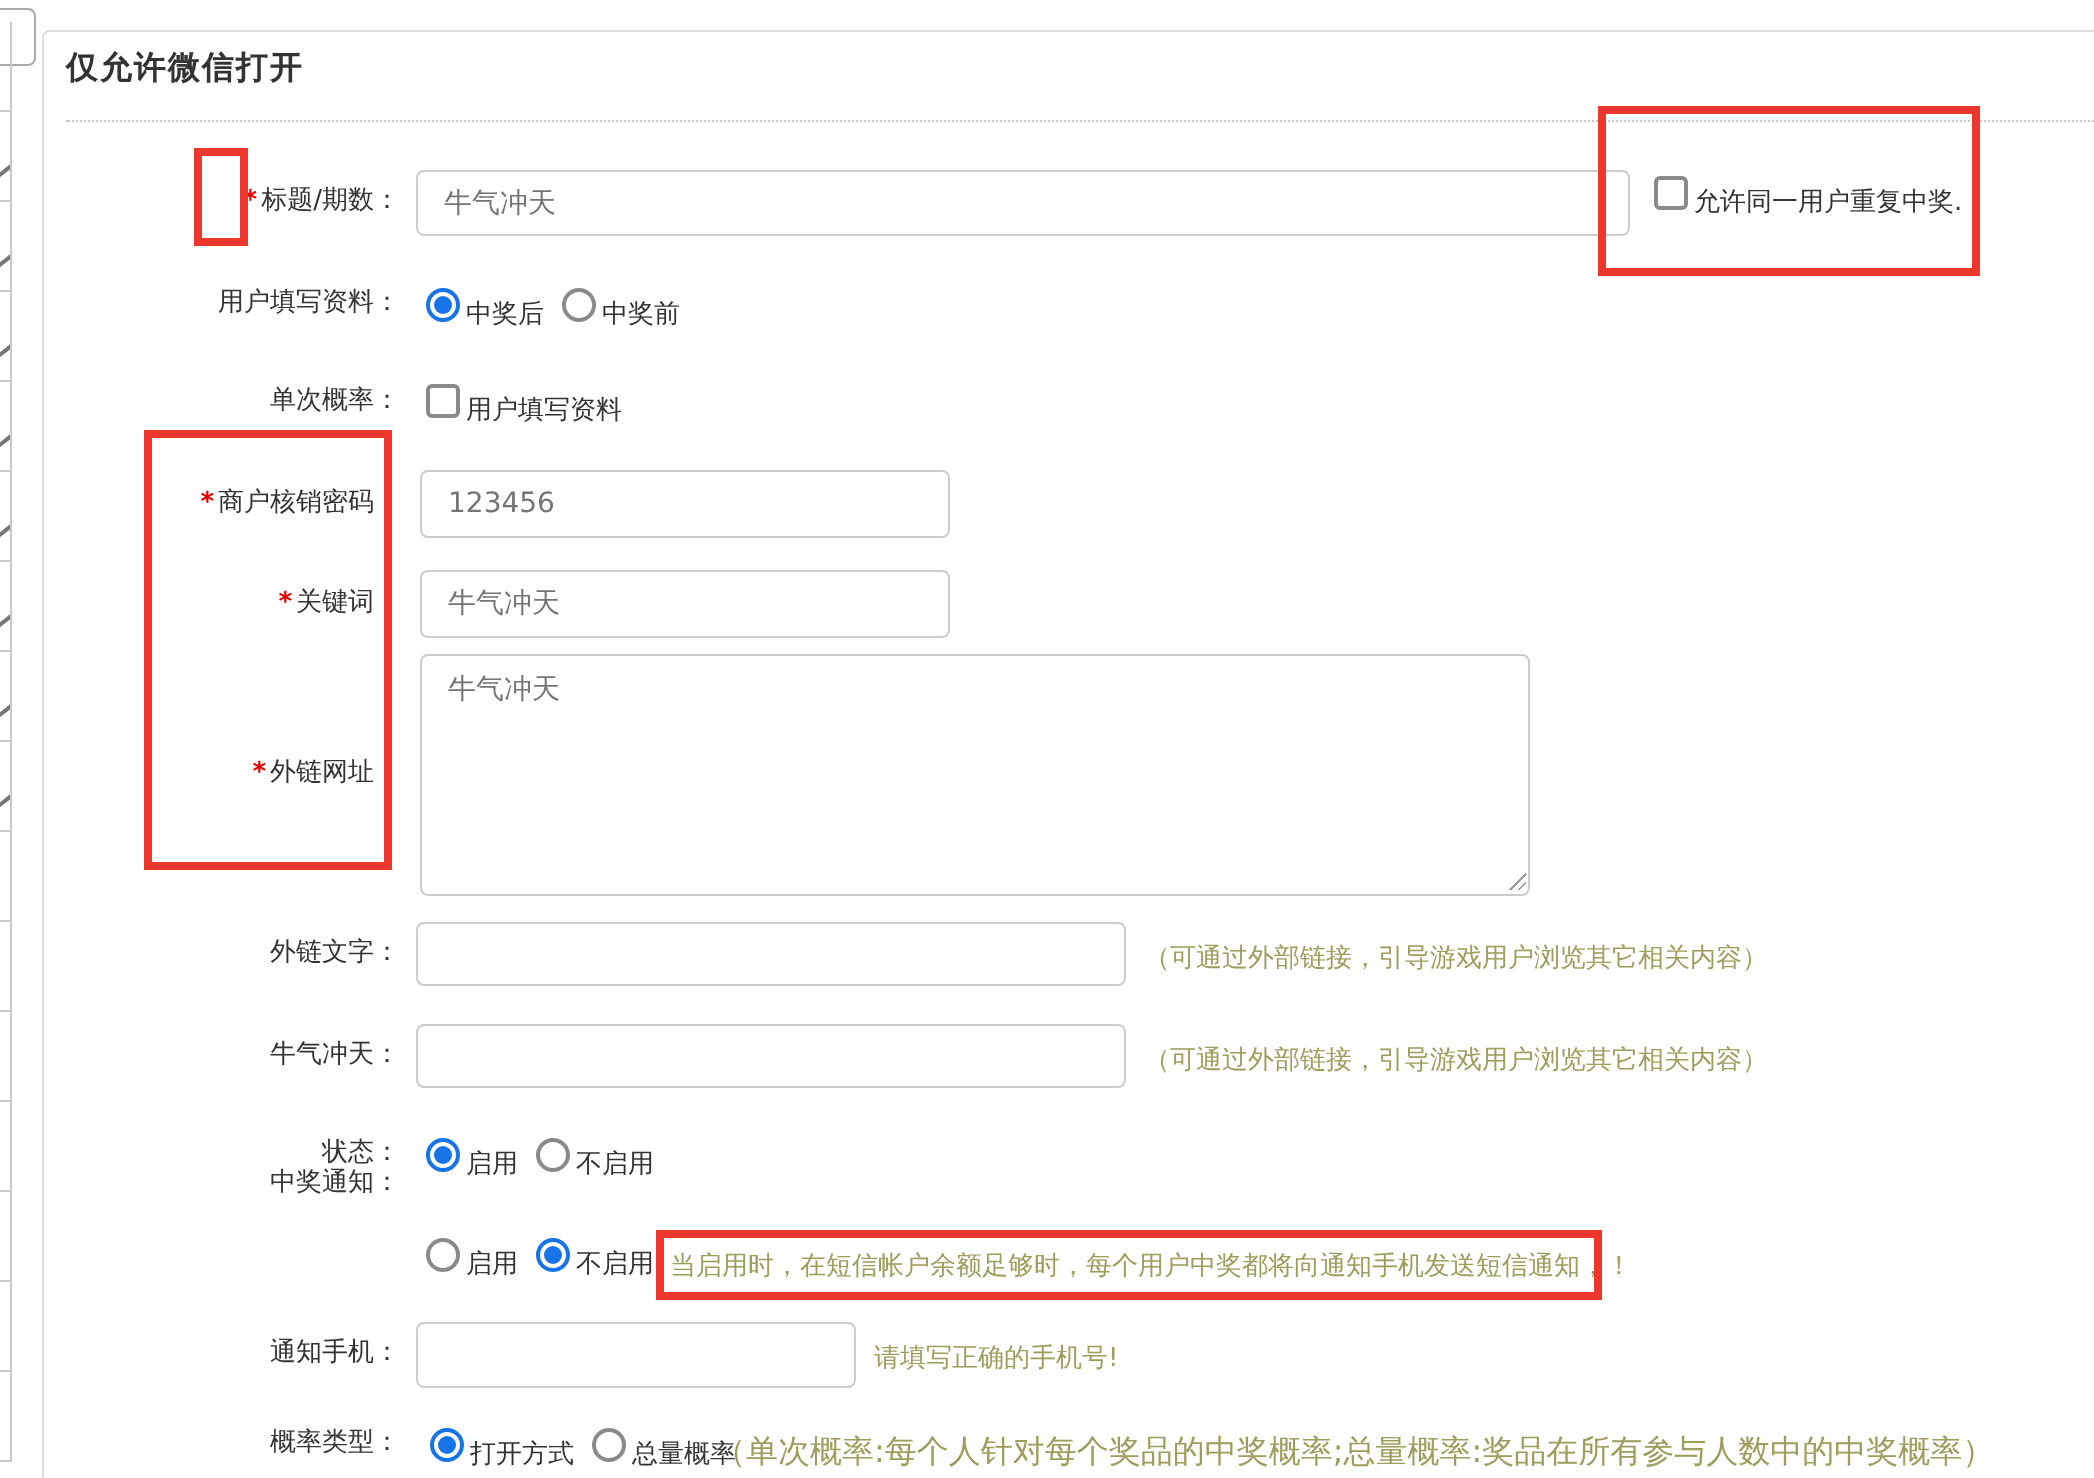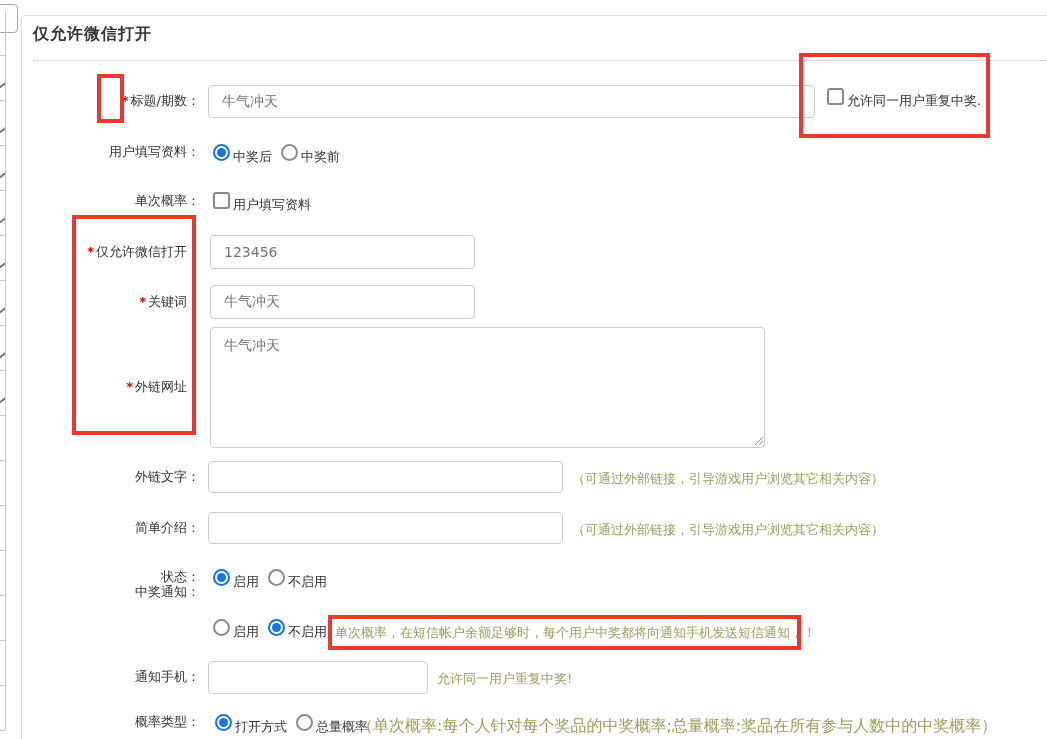--- a/index.html
+++ b/index.html
@@ -106,58 +106,58 @@
   <span class="radio"></span>
   <span class="opt-label">中奖前</span>
 </div>
 
 <div class="flabel" style="top:193px"><span>单次概率：</span></div>
 <div class="ctl-row" style="left:213px; top:192px">
   <span class="checkbox"></span>
   <span class="opt-label">用户填写资料</span>
 </div>
 
-<div class="flabel" style="top:244px"><span class="star">*</span><span>仅允许微信打开：</span></div>
+<div class="flabel" style="top:244px"><span class="star">*</span><span>商户核销密码：</span></div>
 <input class="tin" style="left: 210px; top: 235px; width: 265px; height: 34px;" value="123456">
 
 <div class="flabel" style="top:294px"><span class="star">*</span><span>关键词：</span></div>
 <input class="tin" style="left: 210px; top: 285px; width: 265px; height: 34px;" value="牛气冲天">
 
 <div class="flabel" style="top:379px"><span class="star">*</span><span>外链网址：</span></div>
 <textarea class="tin" style="left: 210px; top: 327px; width: 555px; height: 121px;">牛气冲天</textarea>
 <span class="resize-handle" style="left:753px; top:435px"></span>
 
 <div class="flabel" style="top:469px"><span>外链文字：</span></div>
 <input class="tin" style="left: 208px; top: 461px; width: 355px; height: 32px;" value="">
 <div class="hint" style="left:572px; top:470px">（可通过外部链接，引导游戏用户浏览其它相关内容）</div>
 
-<div class="flabel" style="top:520px"><span>简单介绍：</span></div>
+<div class="flabel" style="top:520px"><span>牛气冲天：</span></div>
 <input class="tin" style="left: 208px; top: 512px; width: 355px; height: 32px;" value="">
 <div class="hint" style="left:572px; top:521px">（可通过外部链接，引导游戏用户浏览其它相关内容）</div>
 
 <div class="flabel" style="top:569px"><span>状态：</span></div>
 <div class="ctl-row" style="left:213px; top:569px">
   <span class="radio on"></span>
   <span class="opt-label">启用</span>
   <span class="radio"></span>
   <span class="opt-label">不启用</span>
 </div>
 
 <div class="flabel" style="top:584px"><span>中奖通知：</span></div>
 <div class="ctl-row" style="left:213px; top:619px">
   <span class="radio"></span>
   <span class="opt-label">启用</span>
   <span class="radio on"></span>
   <span class="opt-label">不启用</span>
 </div>
-<div class="hint" style="left:335px; top:624px">单次概率，在短信帐户余额足够时，每个用户中奖都将向通知手机发送短信通知，！</div>
+<div class="hint" style="left:335px; top:624px">当启用时，在短信帐户余额足够时，每个用户中奖都将向通知手机发送短信通知，！</div>
 
 <div class="flabel" style="top:669px"><span>通知手机：</span></div>
 <input class="tin" style="left: 208px; top: 661px; width: 220px; height: 33px;" value="">
-<div class="hint" style="left:437px; top:670px">允许同一用户重复中奖!</div>
+<div class="hint" style="left:437px; top:670px">请填写正确的手机号!</div>
 
 <div class="flabel" style="top:714px"><span>概率类型：</span></div>
 <div class="ctl-row" style="left:215px; top:714px">
   <span class="radio on"></span>
   <span class="opt-label">打开方式</span>
   <span class="radio"></span>
   <span class="opt-label">总量概率</span>
 </div>
 <div class="hint" style="left:357px; top:716px; font-size:16px">（单次概率:每个人针对每个奖品的中奖概率;总量概率:奖品在所有参与人数中的中奖概率）</div>
 

